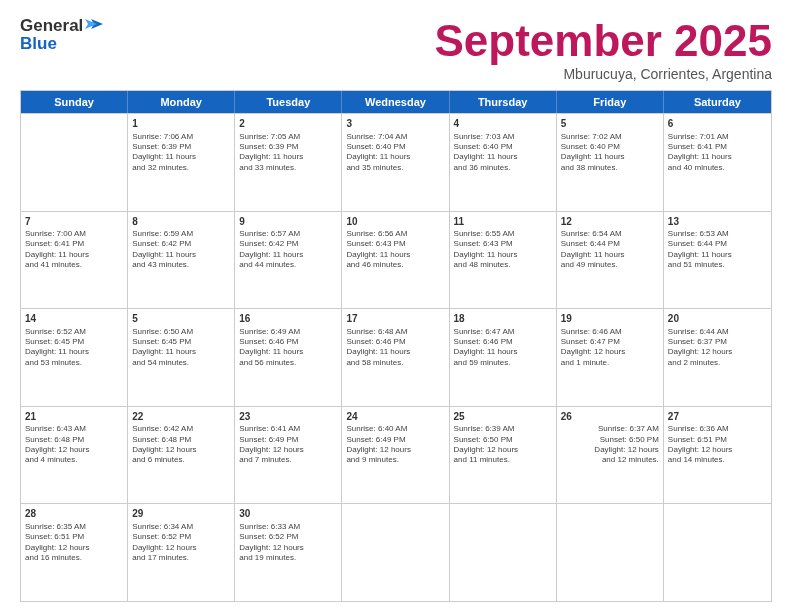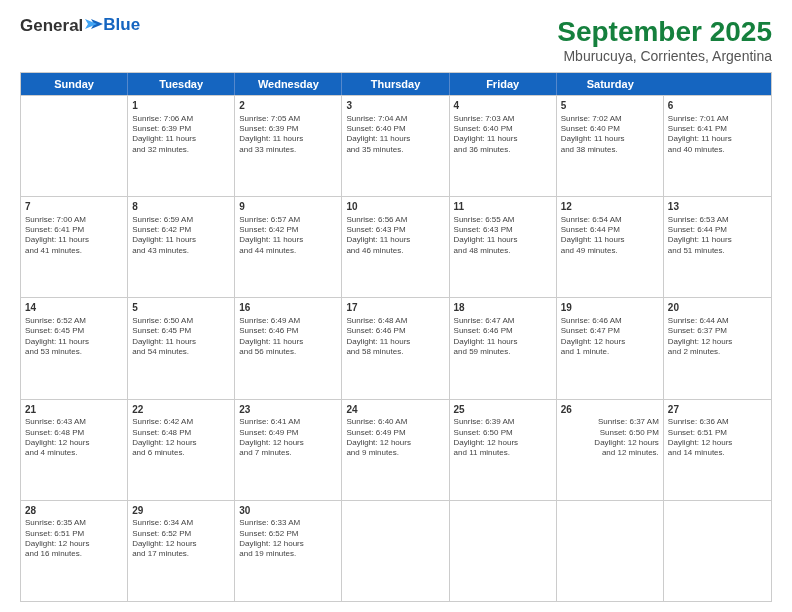--- a/index.html
+++ b/index.html
@@ -18,29 +18,30 @@
       flex-direction: column;
     }
     .header {
       display: flex;
       align-items: flex-start;
       justify-content: space-between;
       margin-bottom: 8px;
     }
     .logo {
       display: flex;
-      align-items: center;
+      flex-direction: column;
+      align-items: flex-start;
     }
     .title-block {
       text-align: right;
     }
     .main-title {
-      font-size: 28px;
+      font-size: 44px;
       font-weight: bold;
-      color: #15803d;
+      color: #be185d;
       text-align: right;
     }
     .sub-title {
       font-size: 14px;
       color: #555;
     }
     .calendar {
       flex: 1;
       display: flex;
       flex-direction: column;
@@ -115,20 +116,21 @@
     </div>
     <div class="title-block">
       <div class="main-title">September 2025</div>
       <div class="sub-title">Mburucuya, Corrientes, Argentina</div>
     </div>
   </div>
 
   <div class="calendar">
     <div class="cal-header-row" id="cal-header">
         <div class="cal-header-cell">Sunday</div>
+        <div class="cal-header-cell">Monday</div>
         <div class="cal-header-cell">Tuesday</div>
         <div class="cal-header-cell">Wednesday</div>
         <div class="cal-header-cell">Thursday</div>
         <div class="cal-header-cell">Friday</div>
         <div class="cal-header-cell">Saturday</div>
       </div>
     <div class="cal-body" id="cal-body">
         <div class="cal-row">
           <div class="cal-cell"></div>
           <div class="cal-cell">

